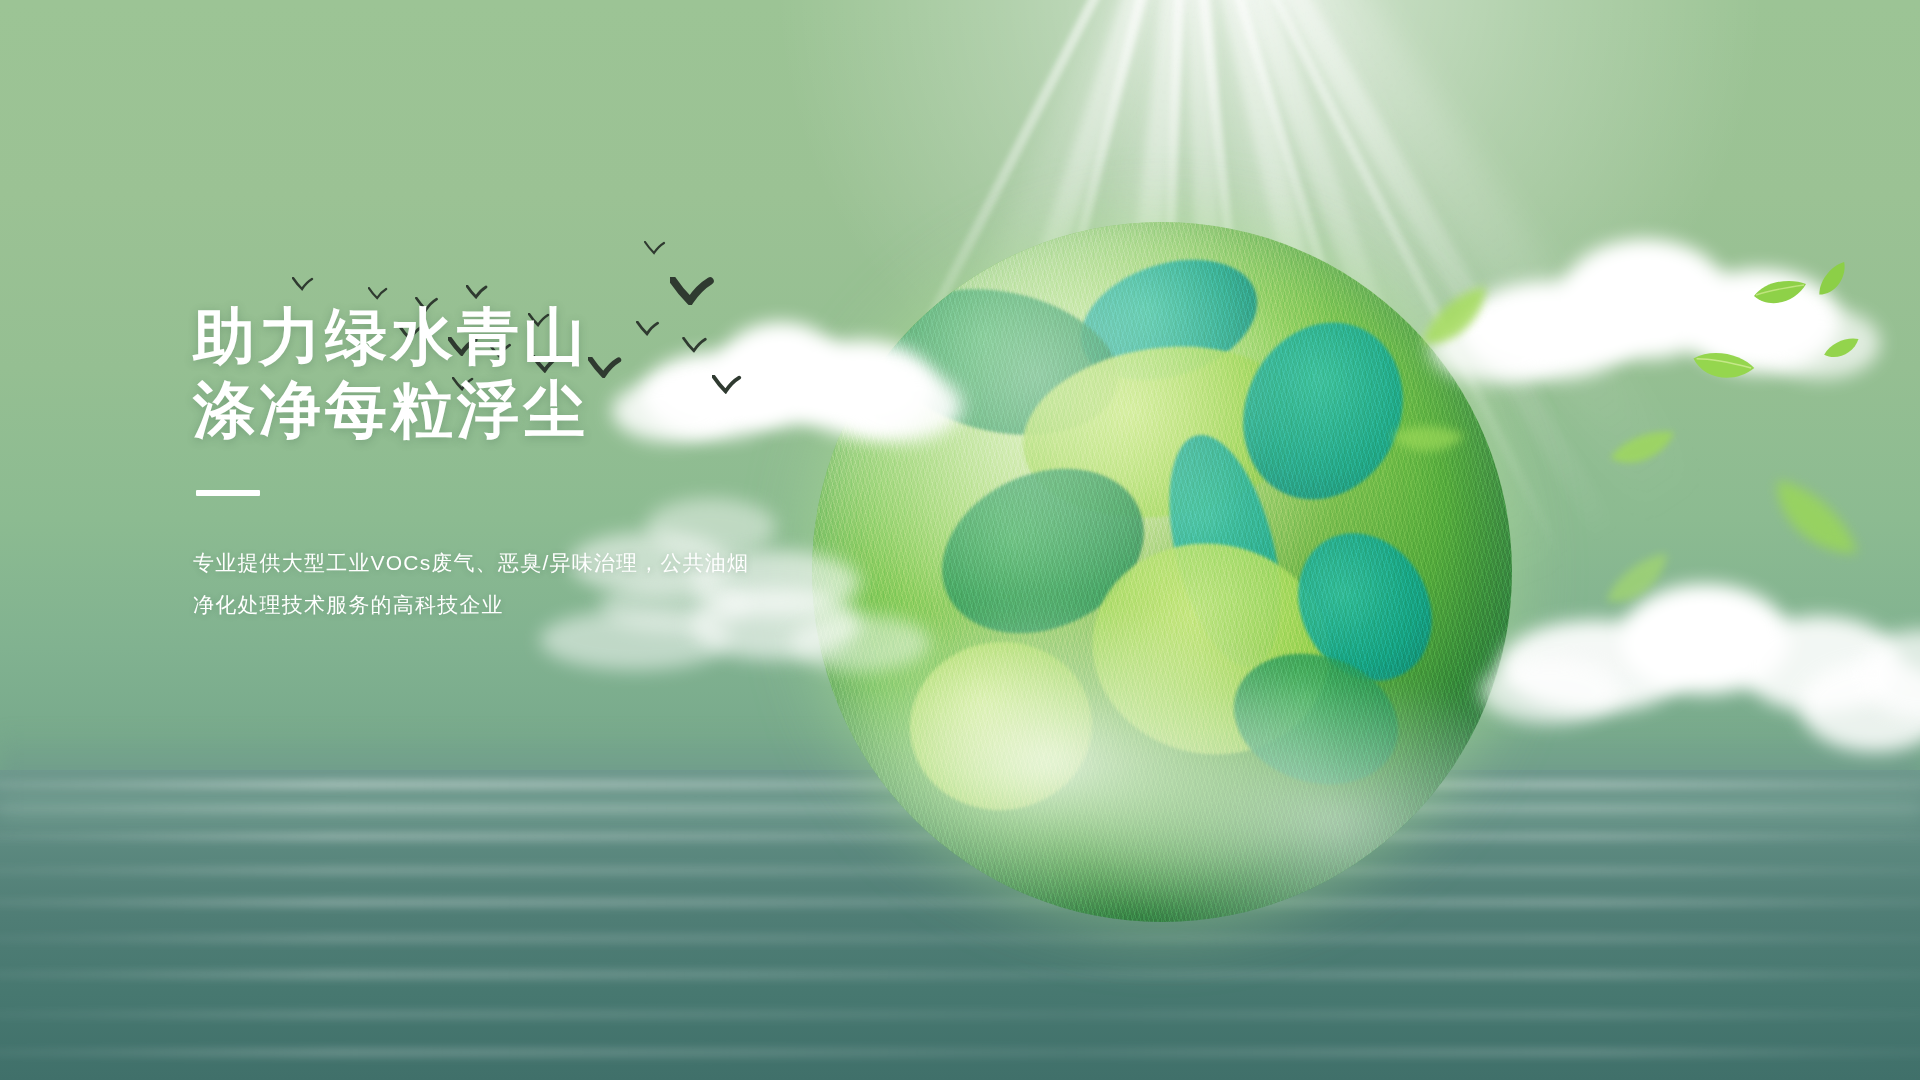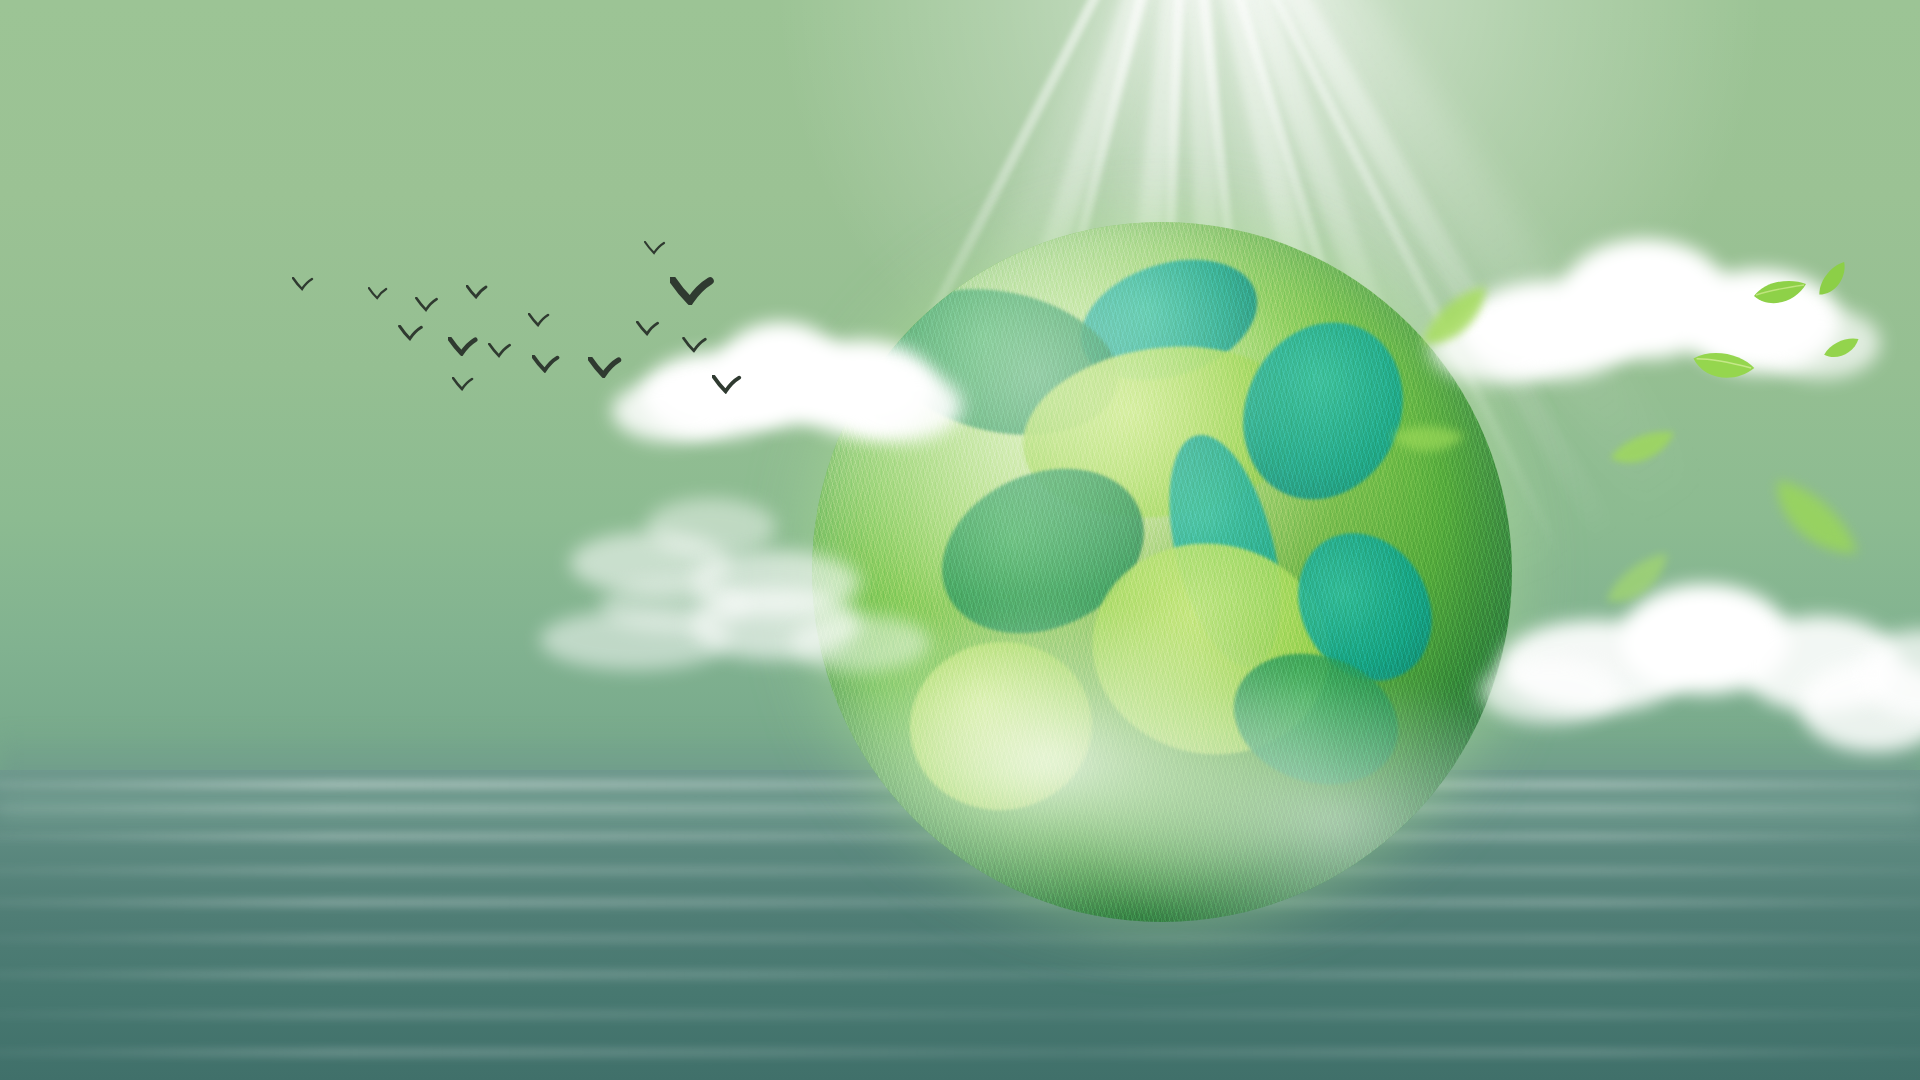--- a/index.html
+++ b/index.html
@@ -293,14 +293,20 @@
   <svg class="leaf" style="left:1608px; top:430px; transform:rotate(-8deg); filter:blur(3px); opacity:.8;" width="70" height="40" viewBox="0 0 86 48">
     <path d="M2 28 C22 6, 62 0, 84 8 C66 38, 24 46, 2 28 Z" fill="#9fd95a"></path>
   </svg>
   <svg class="leaf" style="left:1756px; top:490px; transform:rotate(56deg); filter:blur(6px); opacity:.8;" width="110" height="62" viewBox="0 0 86 48">
     <path d="M2 28 C22 6, 62 0, 84 8 C66 38, 24 46, 2 28 Z" fill="#9ad856"></path>
   </svg>
   <svg class="leaf" style="left:1600px; top:560px; transform:rotate(-24deg); filter:blur(4px); opacity:.6;" width="78" height="44" viewBox="0 0 86 48">
     <path d="M2 28 C22 6, 62 0, 84 8 C66 38, 24 46, 2 28 Z" fill="#a8de68"></path>
   </svg>
 
+  <div class="copy">
+    <div class="headline">助力绿水青山</div>
+    <div class="headline">涤净每粒浮尘</div>
+    <div class="divider"></div>
+    <div class="subcopy">专业提供大型工业VOCs废气、恶臭/异味治理，公共油烟净化处理技术服务的高科技企业</div>
+  </div>
 
 </div>
 
 </body></html>

